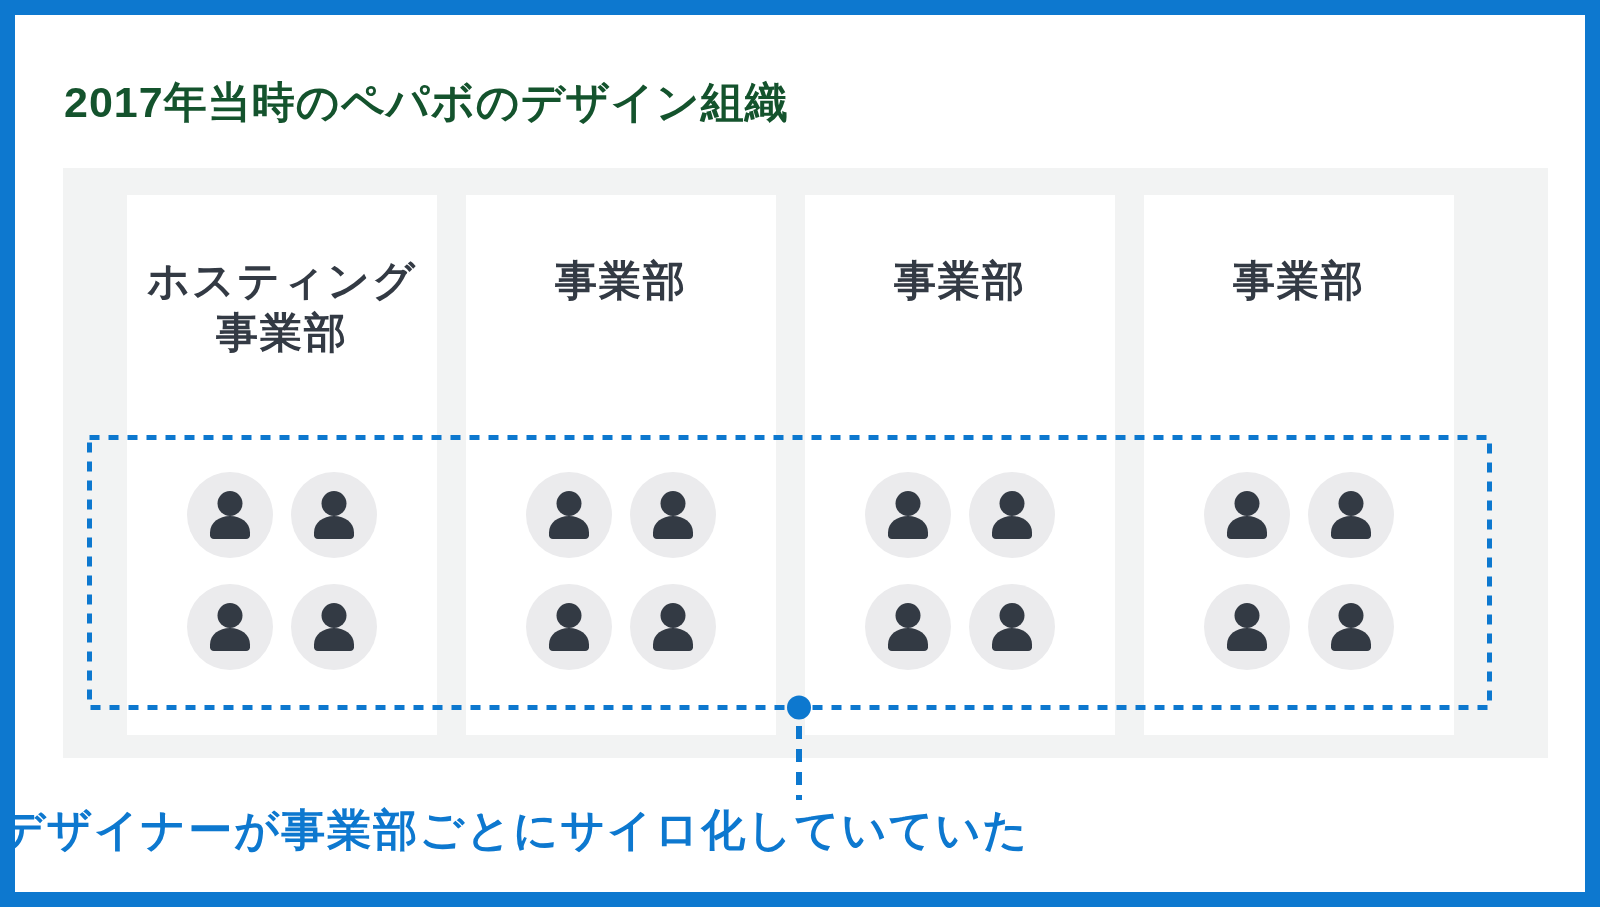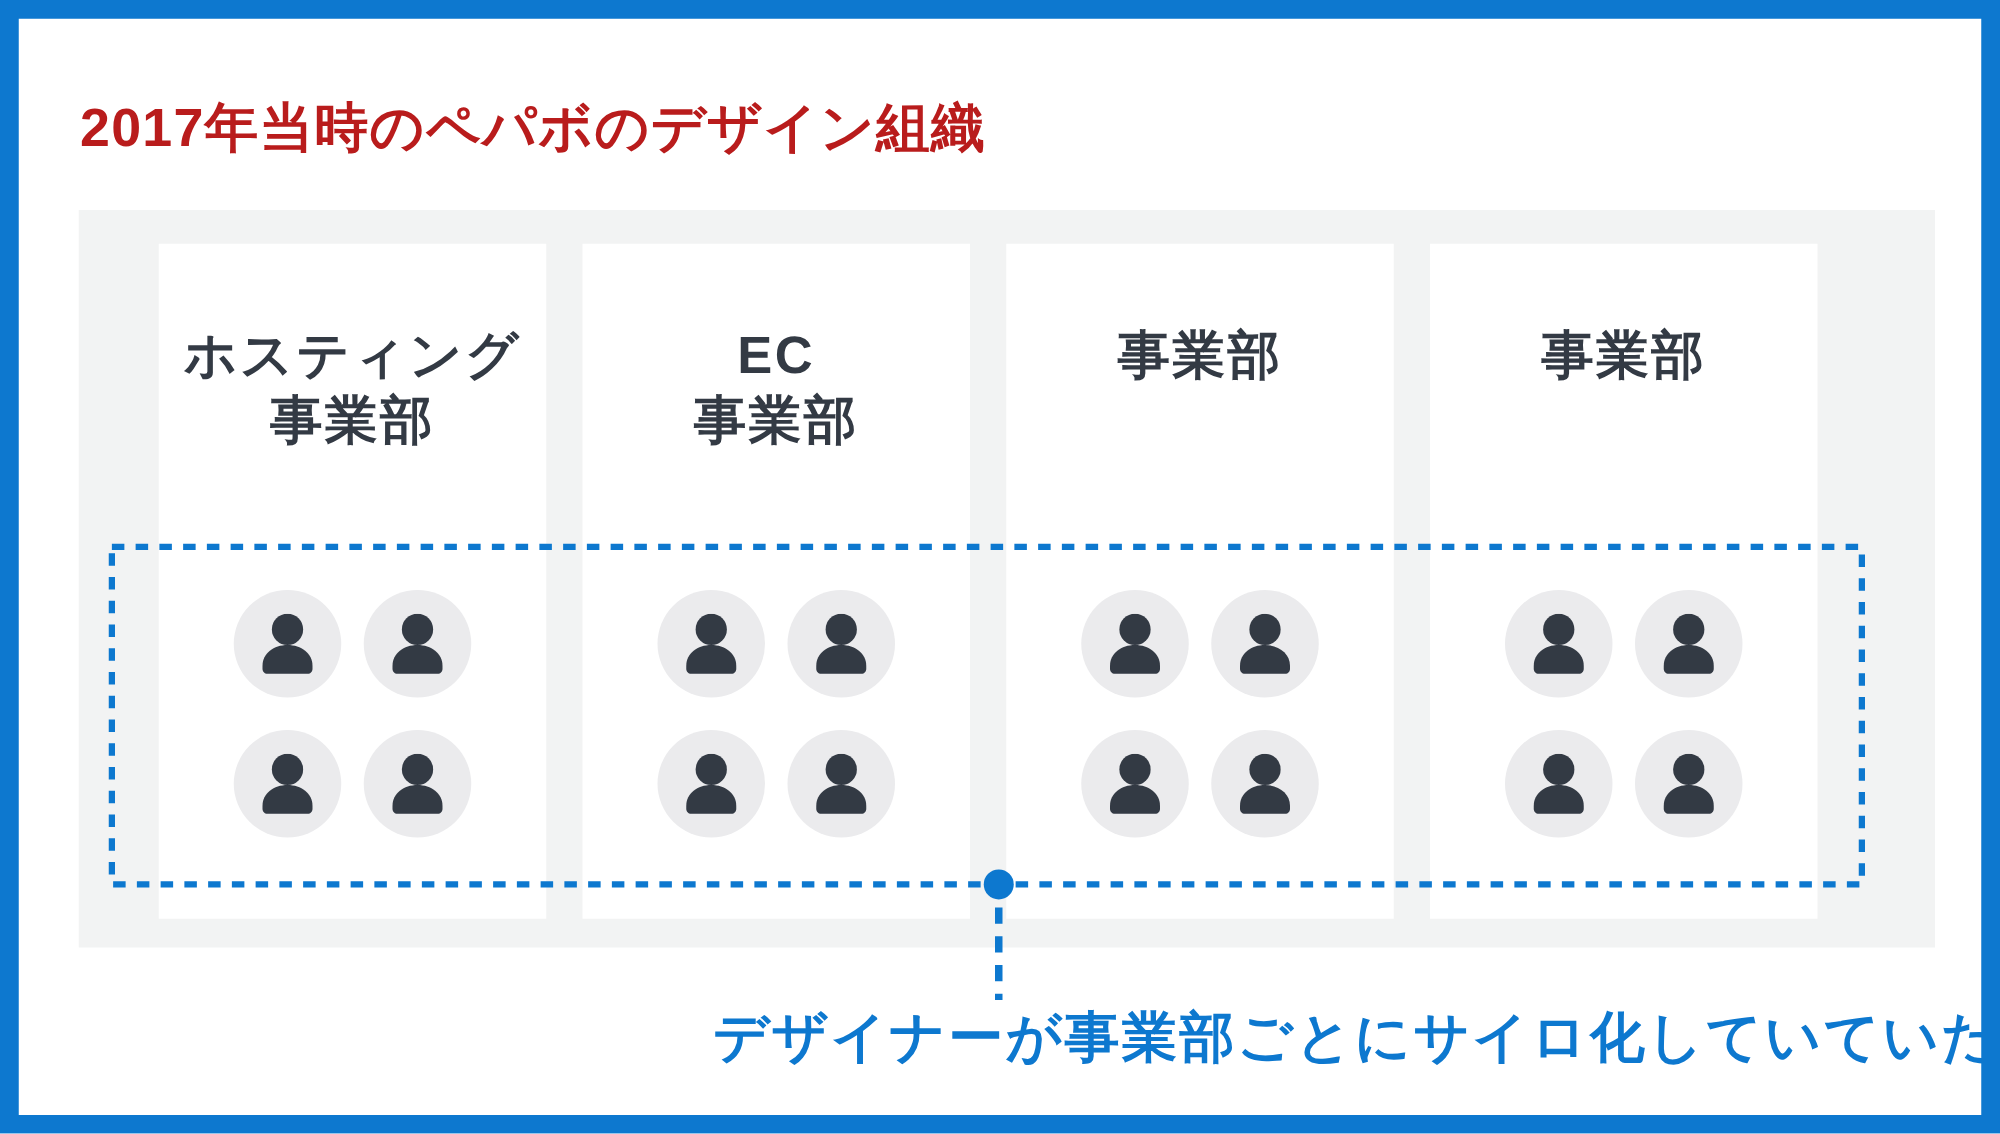--- a/index.html
+++ b/index.html
@@ -3,47 +3,47 @@
 <meta charset="utf-8">
 <style>
   html,body{margin:0;padding:0;background:#fff;}
   .slide{
     position:relative;width:1600px;height:907px;background:#FFFFFF;overflow:hidden;
     font-family:"Liberation Sans","DejaVu Sans",sans-serif;
   }
   .frame{position:absolute;inset:0;border:15px solid #0D78CF;pointer-events:none;z-index:6;}
   .title{
     position:absolute;left:64px;top:74px;margin:0;
-    font-size:43px;font-weight:bold;color:#b91c1c;letter-spacing:1px;white-space:nowrap;
+    font-size:43px;font-weight:bold;color:#14532d;letter-spacing:1px;white-space:nowrap;
   }
   .panel{
     position:absolute;left:63px;top:168px;width:1485px;height:590px;
     background:#F2F3F3;
   }
   .card{
     position:absolute;top:27px;width:310px;height:540px;background:#FFFFFF;
   }
   .card.c1{left:64px}.card.c2{left:403px}.card.c3{left:742px}.card.c4{left:1081px}
   .card-title{
     position:absolute;top:63px;left:0;right:0;text-align:center;
     font-size:42px;line-height:52px;font-weight:bold;color:#333A44;letter-spacing:2px;
   }
-  .card-title span{display:block;}
+  .card-title span{display:block;font-family:Liberation Mono, monospace;}
   .members{
     position:absolute;left:60px;top:277px;
     display:grid;grid-template-columns:86px 86px;gap:26px 18px;
   }
   .avatar{
     width:86px;height:86px;border-radius:50%;background:#EBEBED;
     display:flex;align-items:center;justify-content:center;
   }
   .avatar svg{display:block;margin-top:2px;}
   .overlay{position:absolute;left:0;top:0;z-index:4;pointer-events:none;}
   .caption{
-    position:absolute;left:0;top:801px;width:1600px;text-align:right;
+    position:absolute;left:0;top:801px;width:1600px;text-align:left;
     font-size:44px;font-weight:bold;color:#0D78CF;letter-spacing:2px;white-space:nowrap;
   }
 </style>
 </head>
 <body>
 
 <div class="slide">
 
   <h1 class="title">2017年当時のペパボのデザイン組織</h1>
 
@@ -77,21 +77,20 @@
             <svg width="44" height="50" viewBox="0 0 44 50">
               <circle cx="22" cy="12.5" r="12.5" fill="#333A44"></circle>
               <path fill="#333A44" d="M22 25 C11 25 2 31.8 2 41.5 L2 44.2 C2 46.3 3.7 48 5.8 48 L38.2 48 C40.3 48 42 46.3 42 44.2 L42 41.5 C42 31.8 33 25 22 25 Z"></path>
             </svg>
           </span>
       </div>
     </section>
 
     <section class="card c2">
       <div class="card-title">
-        <span>EC</span>
         <span>事業部</span>
       </div>
       <div class="members">
         <span class="avatar">
             <svg width="44" height="50" viewBox="0 0 44 50">
               <circle cx="22" cy="12.5" r="12.5" fill="#333A44"></circle>
               <path fill="#333A44" d="M22 25 C11 25 2 31.8 2 41.5 L2 44.2 C2 46.3 3.7 48 5.8 48 L38.2 48 C40.3 48 42 46.3 42 44.2 L42 41.5 C42 31.8 33 25 22 25 Z"></path>
             </svg>
           </span>
         <span class="avatar">

